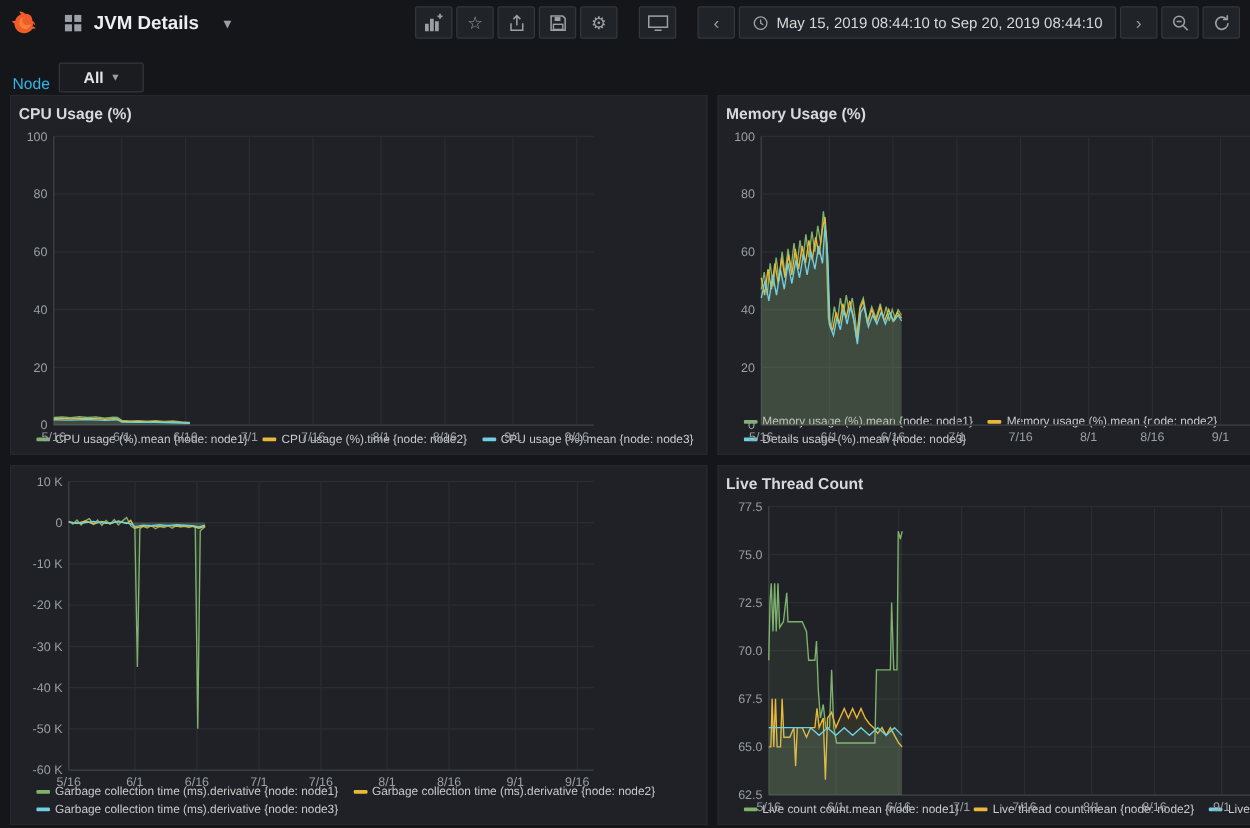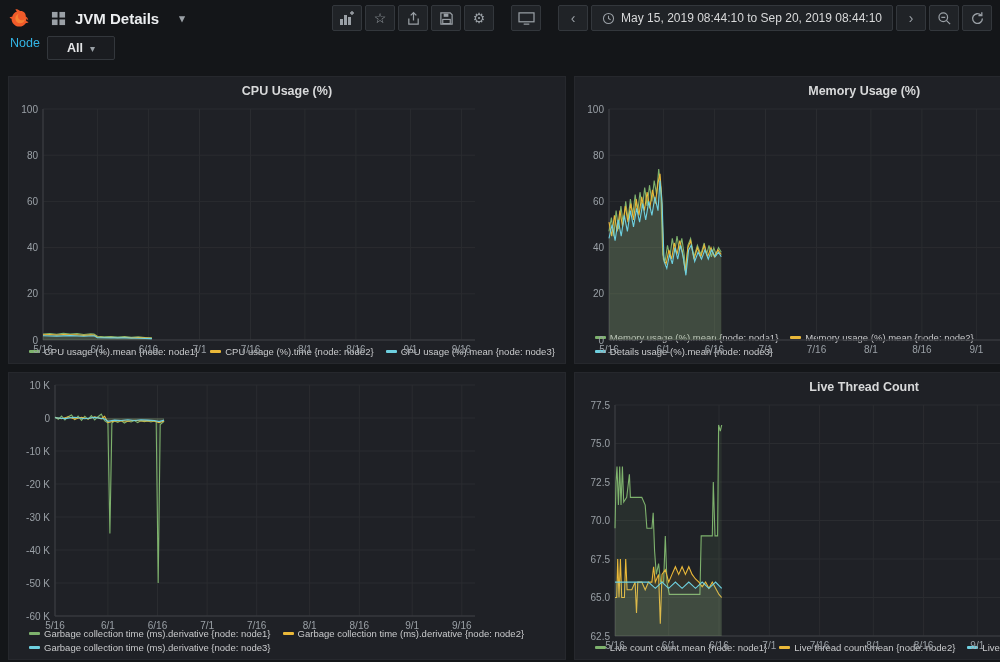--- a/index.html
+++ b/index.html
@@ -18,33 +18,33 @@
   .title-btn { background:transparent; border:none; color:#eceef0; font-weight:bold; font-size:15px;
     display:inline-flex; align-items:center; gap:20px; cursor:pointer; font-family:inherit; }
   .title-btn .caret { color:#9aa0a6; font-size:11px; }
   .time-btn { height:26px; display:inline-flex; align-items:center; gap:6px; padding:0 10px;
     background:#202327; border:1px solid #33373c; border-radius:2px; color:#d8d9da; font-size:12px;
     cursor:pointer; margin-left:3px; white-space:nowrap; font-family:inherit; }
   .nav-gap { width:14px; }
   svg.icon { display:block; }
 
   
-  .submenu { height:38px; display:flex; align-items:flex-start; padding:0 10px; gap:7px; }
+  .submenu { height:38px; display:flex; align-items:flex-end; padding:0 10px; gap:7px; }
   .var-label { color:#33b5e5; font-size:12.5px; }
   .var-value { height:24px; display:inline-flex; align-items:center; gap:7px; padding:0 19px;
     background:#1a1c20; border:1px solid #33373c; border-radius:2px; color:#e3e4e6;
     font-size:12.5px; font-weight:bold; cursor:pointer; font-family:inherit; }
   .var-value .caret { color:#9aa0a6; font-size:10px; font-weight:normal; }
 
   
   .dashboard { padding:2px 8px 8px; display:grid; grid-template-columns:1fr 1fr;
     grid-auto-rows:288px; gap:8px; }
   .panel { background:#1f2126; border:1px solid #26282d; display:flex; flex-direction:column;
     padding:4px 6px 5px; min-height:0; }
-  .panel-title { text-align:center; font-size:12.5px; font-weight:bold; color:#d8d9da;
+  .panel-title { font-size:12.5px; font-weight:bold; color:#d8d9da;
     height:20px; line-height:20px; cursor:pointer; }
   .chart { flex:1; min-height:0; position:relative; }
   .chart svg { position:absolute; left:0; top:0; }
   .tick { fill:#9aa0a6; font-size:10px; }
 
   
   .legend { padding:1px 4px 0 14px; }
   .legend-row { display:flex; align-items:center; gap:12px; height:14px; white-space:nowrap; overflow:hidden; }
   .legend-item { display:inline-flex; align-items:center; gap:4px; font-size:9.5px; color:#c9cacc; cursor:pointer; }
   .swatch { display:inline-block; width:11px; height:3px; border-radius:1px; }

